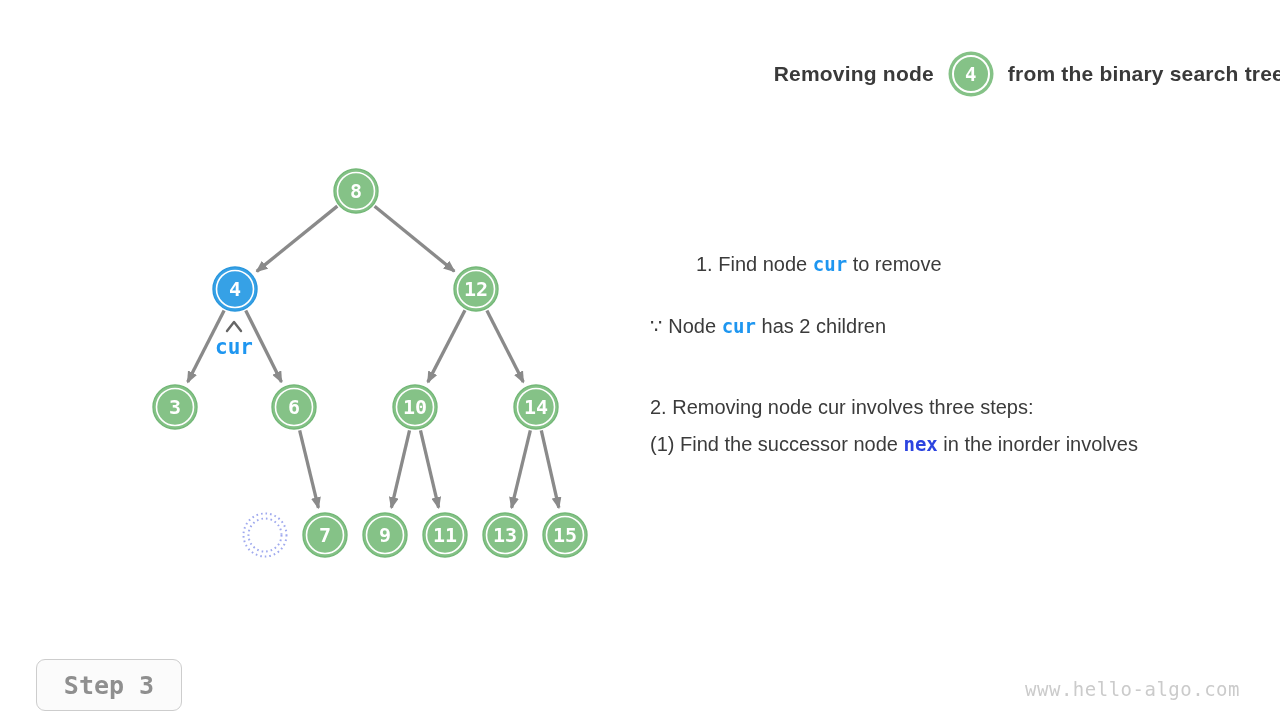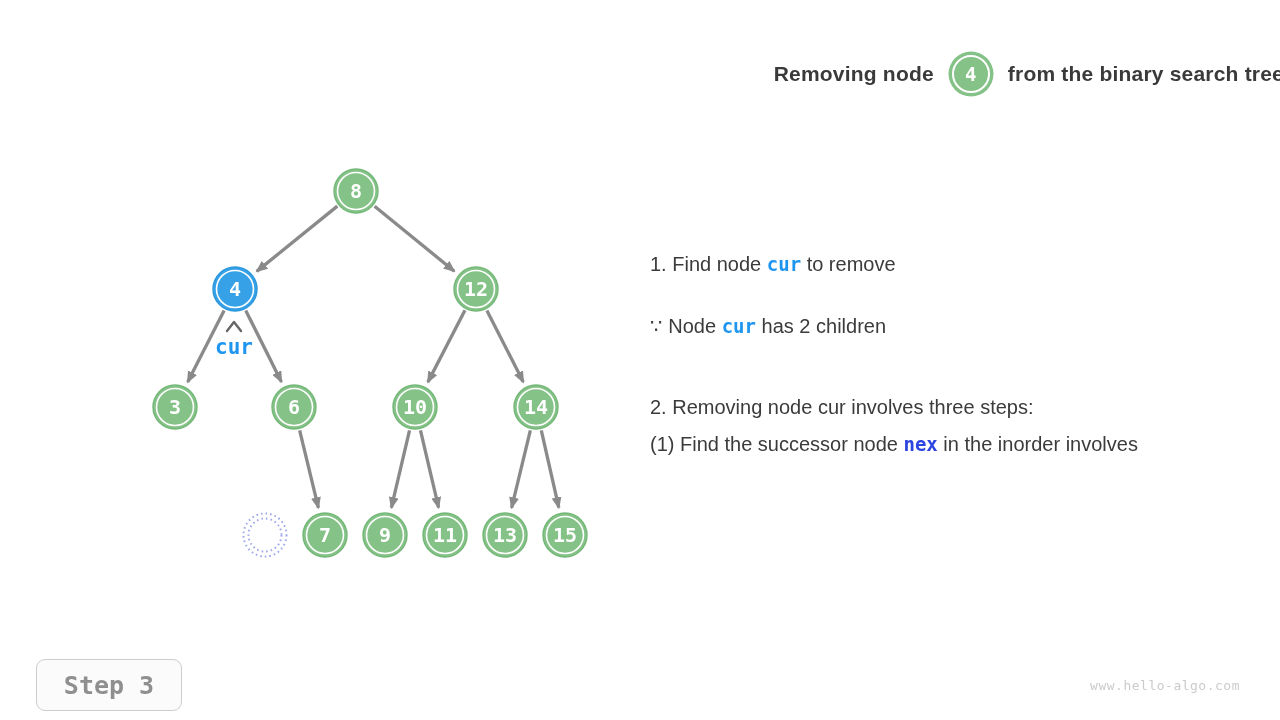--- a/index.html
+++ b/index.html
@@ -28,21 +28,21 @@
     margin:0 4px;
   }
   
   .tree-svg{position:absolute;left:0;top:0;width:640px;height:620px;}
   
   .instructions{
     position:absolute;left:650px;top:246px;width:610px;
     font-size:20px;color:var(--text-dark);
   }
   .line{height:37px;line-height:37px;white-space:nowrap;}
-  .line.mb-a{margin-bottom:25px;}
+  .line.mb-a{margin-bottom:25px;margin-left:46px;}
   .line.mb-b{margin-bottom:44px;}
   .line.highlight{
     height:40px;line-height:40px;width:fit-content;
     background:var(--highlight-bg);
     border-radius:12px;padding:0 16px;margin-left:-16px;
   }
   .code{
     font-family:"DejaVu Sans Mono","Liberation Mono",monospace;
     font-weight:bold;font-size:19px;
   }
@@ -54,21 +54,21 @@
     box-sizing:border-box;border:1.5px solid var(--step-border);
     border-radius:9px;background:var(--step-bg);
     display:flex;align-items:center;justify-content:center;
     font-family:"DejaVu Sans Mono","Liberation Mono",monospace;
     font-weight:bold;font-size:25px;color:var(--step-text);margin-top:17px;
   }
   
   .watermark{
     position:absolute;right:40px;top:678px;
     font-family:"DejaVu Sans Mono","Liberation Mono",monospace;
-    font-size:13px;color:var(--watermark-color);letter-spacing:.5px;
+    font-size:19px;color:var(--watermark-color);letter-spacing:.5px;
   }
 </style>
 </head>
 <body>
 
 <svg class="tree-svg" viewBox="0 0 640 620">
   <defs>
     <marker id="arrowhead" markerUnits="userSpaceOnUse" markerWidth="12" markerHeight="10" refX="10.5" refY="5" orient="auto">
       <path d="M0,0 L12,5 L0,10 Z" fill="#8a8a8a"></path>
     </marker>

